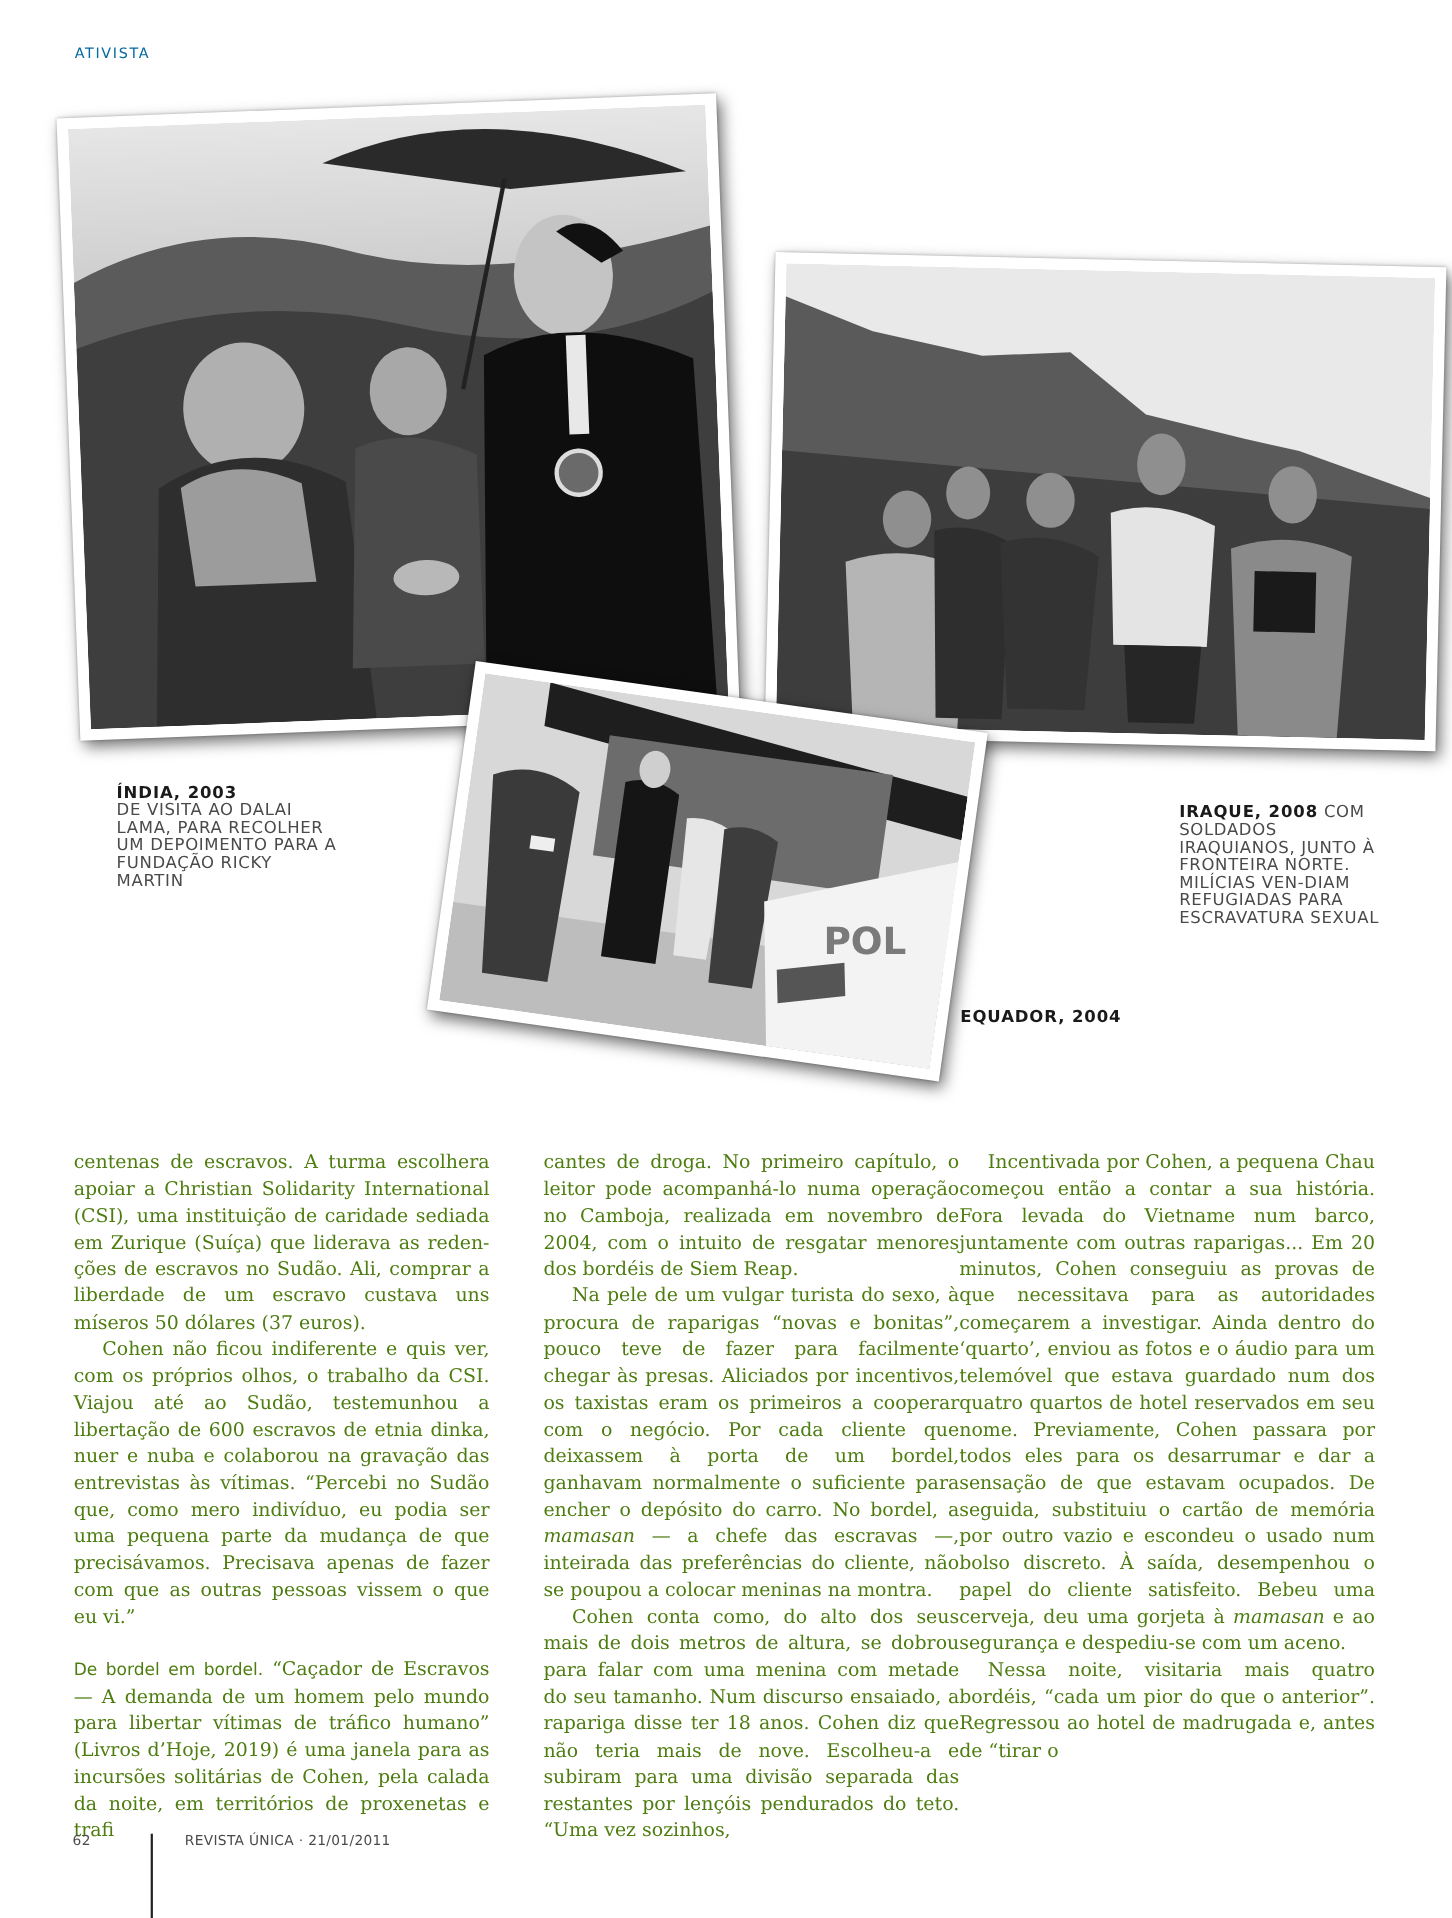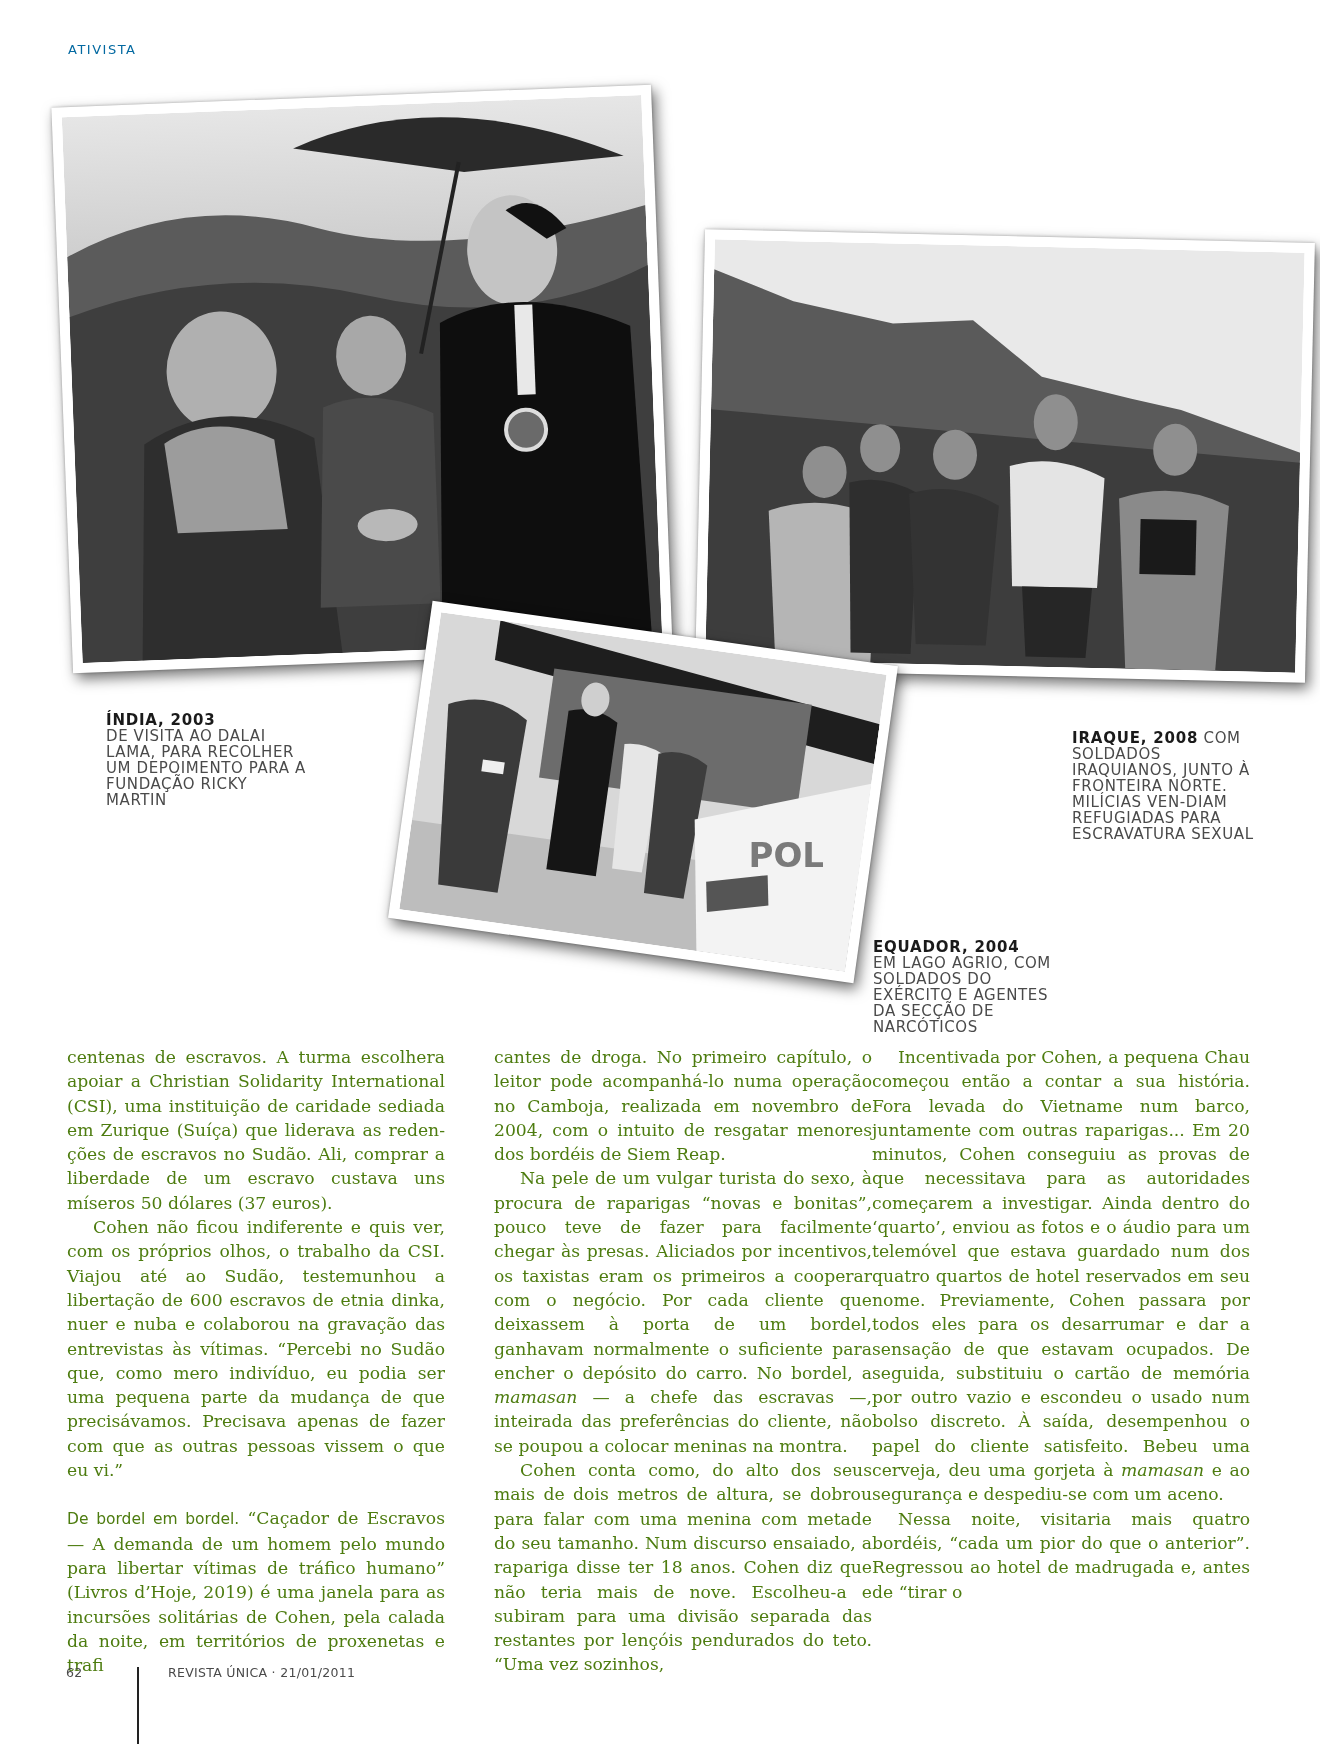--- a/index.html
+++ b/index.html
@@ -14,21 +14,21 @@
 
   #photo-india { left: 62px; top: 96px; width: 580px; height: 546px; transform: rotate(-2.2deg); z-index: 1; }
   #photo-iraq  { left: 700px; top: 236px; width: 590px; height: 420px; transform: rotate(1.3deg); z-index: 2; }
   #photo-ecuador { left: 408px; top: 632px; width: 450px; height: 300px; transform: rotate(8deg); z-index: 3; }
 
   
   .caption { position: absolute; font-family: "DejaVu Sans", sans-serif; font-size: 15px; line-height: 16px; color: #4a4a4a; letter-spacing: 0.6px; text-transform: uppercase; }
   .caption .cap-title { font-weight: bold; color: #1a1a1a; letter-spacing: 0.8px; }
   #caption-india { left: 106px; top: 712px; width: 200px; }
   #caption-iraq { left: 1072px; top: 730px; width: 190px; }
-  #caption-ecuador { left: 873px; top: 939px; width: 190px; }
+  #caption-ecuador { left: 873px; top: 916px; width: 190px; }
 
   
   .col { position: absolute; top: 1045px; width: 378px; font-size: 17.2px; line-height: 24.3px; text-align: justify; hyphens: manual; color: #4d7c0f; }
   .col p { margin: 0; text-indent: 26px; }
   .col p.noindent { text-indent: 0; }
   .col p.subhead { margin-top: 24px; text-indent: 0; }
   .col .run-in { font-family: "DejaVu Sans", sans-serif; font-weight: normal; font-size: 15.5px; }
   #col-1 { left: 67px; }
   #col-2 { left: 494px; }
   #col-3 { left: 872px; }
@@ -122,21 +122,20 @@
   <div>DE VISITA AO DALAI LAMA, PARA RECOLHER UM DEPOIMENTO PARA A FUNDAÇÃO RICKY MARTIN</div>
 </div>
 
 <div class="caption" id="caption-iraq">
   <span class="cap-title">IRAQUE, 2008</span>
   <span>COM SOLDADOS IRAQUIANOS, JUNTO À FRONTEIRA NORTE. MILÍCIAS VEN-DIAM REFUGIADAS PARA ESCRAVATURA SEXUAL</span>
 </div>
 
 <div class="caption" id="caption-ecuador">
   <div class="cap-title">EQUADOR, 2004</div>
-  <div>EM LAGO AGRIO, COM SOLDADOS DO EXÉRCITO E AGENTES DA SECÇÃO DE NARCÓTICOS</div>
 </div>
 
 <div class="col" id="col-1">
   <p class="noindent">centenas de escravos. A turma escolhera apoiar a Christian Solidarity International (CSI), uma instituição de caridade sediada em Zurique (Suíça) que liderava as reden­ções de escravos no Sudão. Ali, comprar a liberdade de um escravo custava uns míseros 50 dólares (37 euros).</p>
   <p>Cohen não ficou indiferente e quis ver, com os próprios olhos, o trabalho da CSI. Via­jou até ao Sudão, testemunhou a libertação de 600 escravos de etnia dinka, nuer e nuba e colaborou na gravação das entrevistas às vítimas. “Percebi no Sudão que, como mero indivíduo, eu podia ser uma pequena parte da mudança de que precisávamos. Precisava apenas de fazer com que as outras pessoas vissem o que eu vi.”</p>
   <p class="subhead"><span class="run-in">De bordel em bordel.</span><span> “Caçador de Escravos — A demanda de um homem pelo mundo pa­ra libertar vítimas de tráfico humano” (Li­vros d’Hoje, 2019) é uma janela para as in­cursões solitárias de Cohen, pela calada da noite, em territórios de proxenetas e trafi­</span></p>
 </div>
 
 <div class="col" id="col-2">
   <p class="noindent">cantes de droga. No primeiro capítulo, o lei­tor pode acompanhá-lo numa operação no Camboja, realizada em novembro de 2004, com o intuito de resgatar menores dos bor­déis de Siem Reap.</p>

